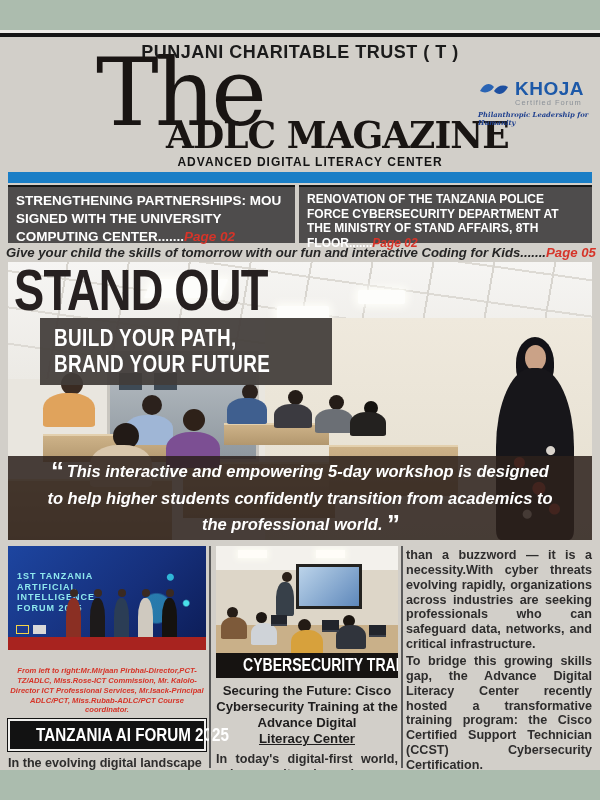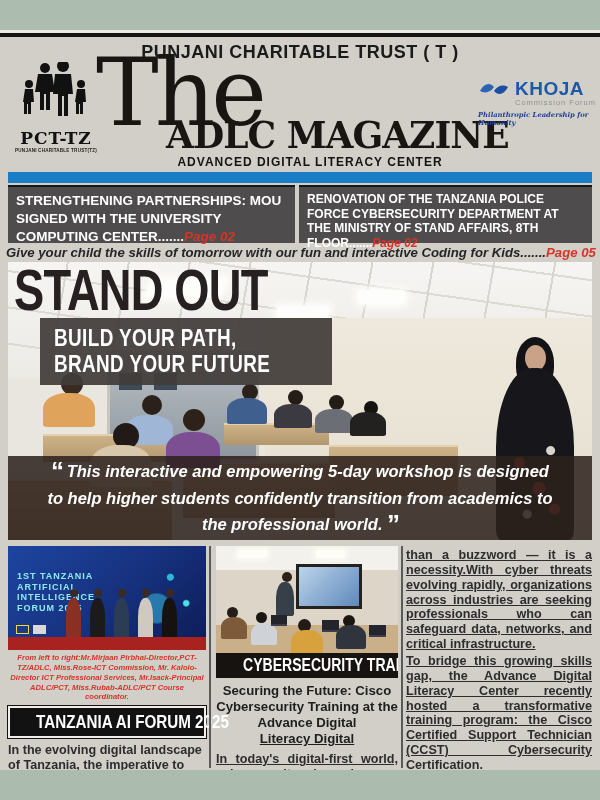--- a/index.html
+++ b/index.html
@@ -98,87 +98,71 @@
       radial-gradient(circle at 90% 55%, #49e0e8 0 2.5px, transparent 4px),
       radial-gradient(circle at 75% 60%, rgba(60,200,230,.5) 0 14px, transparent 16px),
       linear-gradient(135deg,#1d45a0 0%, #16307c 55%, #0c1c56 100%); }
   .aiphoto-txt { position:absolute; left:9px; top:5px; color:#8fe9ee; font-weight:bold; font-size:9px;
     line-height:1.18; letter-spacing:1px;margin-top:20px; }
   .carpet { position:absolute; left:0; bottom:0; width:100%; height:13px; background:#a8231f; }
   .flag { position:absolute; bottom:16px; width:13px; height:9px; }
   .ai-person { position:absolute; bottom:10px; width:15px; height:42px; border-radius:45% 45% 6% 6%; }
   .ai-person::before { content:""; position:absolute; left:3.5px; top:-9px; width:8px; height:8px; border-radius:50%; background:#3a2a22; }
 
-  .caption { margin-top:3px; color:#d63428; font-style:italic; font-weight:bold; font-size:7.6px;
+  .caption { margin-top:16px; color:#d63428; font-style:italic; font-weight:bold; font-size:7.6px;
     line-height:1.3; text-align:center; }
   .banner { background:#121212; color:#fff; font-weight:bold; text-align:center; margin-top:4px;
     padding:3px 2px; border:2px solid #efeeec; outline:1px solid #121212; }
   .banner span { display:inline-block; transform:scaleX(.8); white-space:nowrap; font-size:19px; letter-spacing:0; }
   .colbody { margin-top:5px; font-size:12.6px; font-weight:bold; color:#2e2d2d; line-height:1.18; }
 
   .cyphoto { position:relative; width:182px; height:132px; overflow:hidden;
     background:linear-gradient(180deg,#f3f1ec 0 18%, #ddd6c8 18% 60%, #c9b089 60% 100%); }
   .cy-screen { position:absolute; left:44%; top:14%; width:36%; height:34%;
     background:linear-gradient(135deg,#bcd4ea,#5e88bb); border:3px solid #23221f; }
   .cy-ceillight { position:absolute; background:#fffdf8; box-shadow:0 0 6px 2px rgba(255,255,245,.8); }
   .cy-banner { position:absolute; left:0; bottom:0; width:100%; background:#161311; color:#fff;
     text-align:center; padding:2px 0; }
   .cy-banner span { display:inline-block; transform:scaleX(.78); white-space:nowrap; font-weight:bold; font-size:18px; }
   .laptop { position:absolute; background:#22252c; border-bottom:2px solid #3a3f49; }
 
   .cy-head { text-align:center; font-weight:bold; font-size:13.2px; color:#1f1e1e; line-height:1.22; margin-top:5px; }
   .cy-head-u { text-decoration:underline; }
-  .just { text-align:justify;text-decoration:underline; }
+  .just { text-align:justify; }
 
   .footer { position:absolute; left:0; top:770px; width:600px; height:30px; background:#abbcae; }
 
   
   .fam { display:inline-block; }
 </style>
 </head>
 <body>
 
 <div id="page">
 
   <div class="topbar"></div>
   <div class="rule-light"></div>
   <div class="rule-dark"></div>
 
   <div class="trust-title">PUNJANI CHARITABLE TRUST ( T )</div>
 
-  <div class="pct-logo">
-    <svg class="fam" width="70" height="62" viewBox="0 0 70 62">
-      <g fill="#111">
-        <circle cx="24" cy="6" r="5"></circle>
-          <path d="M17 12 L31 12 L34 30 L29 30 L29 48 L25 48 L25 32 L23 32 L23 48 L19 48 L19 30 L14 30 Z"></path>
-        <circle cx="42" cy="4" r="6"></circle>
-          <path d="M34 12 L50 12 L52 32 L47 32 L47 54 L43 54 L43 34 L41 34 L41 54 L37 54 L37 32 L32 32 Z"></path>
-        <circle cx="8" cy="22" r="4"></circle>
-          <path d="M4 27 L12 27 L13 40 L10 40 L10 52 L7 52 L7 42 L6 42 L6 52 L3 52 L3 40 L2 40 Z"></path>
-        <circle cx="60" cy="22" r="4"></circle>
-          <path d="M56 27 L64 27 L65 40 L62 40 L62 52 L59 52 L59 42 L58 42 L58 52 L55 52 L55 40 L54 40 Z"></path>
-      </g>
-    </svg>
-    <div class="pct-abbr">PCT-TZ</div>
-    <div class="pct-full">PUNJANI CHARITABLE TRUST(TZ)</div>
-  </div>
 
   <div class="mag-the">The</div>
   <div class="mag-name">ADLC MAGAZINE</div>
   <div class="mag-sub">ADVANCED DIGITAL LITERACY CENTER</div>
 
   <div class="khoja">
     <div class="khoja-row">
       <svg width="32" height="20" viewBox="0 0 32 20">
         <path d="M2 12 C6 4 12 3 16 8 C13 13 7 15 2 12 Z" fill="#2a64b4"></path>
         <path d="M30 8 C26 16 20 17 16 12 C19 7 25 5 30 8 Z" fill="#1d4fa0"></path>
       </svg>
       <span class="khoja-name">KHOJA</span>
     </div>
-    <div class="khoja-line">Commission Forum</div>
+    <div class="khoja-line">Certified Forum</div>
     <div class="khoja-tag">Philanthropic Leadership for Humanity</div>
   </div>
 
   <div class="bluebar"></div>
 
   <div class="hbox hbox1">
     <span>STRENGTHENING PARTNERSHIPS: MOU SIGNED WITH THE UNIVERSITY COMPUTING CENTER.......</span><span class="pageref">Page 02</span>
   </div>
   <div class="hbox hbox2">
     <span>RENOVATION OF THE TANZANIA POLICE FORCE CYBERSECURITY DEPARTMENT AT THE MINISTRY OF STAND AFFAIRS, 8TH FLOOR.......</span><span class="pageref">Page 02</span>
@@ -286,21 +270,21 @@
       <div class="torso" style="left:66%; top:60%; width:30px; height:24px; background:#30343c;"></div>
       <div class="laptop" style="left:30%; top:52%; width:16px; height:11px;"></div>
       <div class="laptop" style="left:58%; top:56%; width:17px; height:12px;"></div>
       <div class="laptop" style="left:84%; top:60%; width:17px; height:12px;"></div>
       <div class="cy-banner">
         <span>CYBERSECURITY TRAINING</span>
       </div>
     </div>
     <div class="cy-head">
       <span>Securing the Future: Cisco Cybersecurity Training at the Advance Digital</span><br>
-      <span class="cy-head-u">Literacy Digital</span>
+      <span class="cy-head-u">Literacy Center</span>
     </div>
     <div class="colbody just">In today's digital-first world, cybersecurity has become more,</div>
   </div>
 
   <div class="vdiv vdiv2"></div>
 
   <div class="col col3">
     <div class="colbody just" style="margin-top:2px;">than a buzzword — it is a necessity.With cyber threats evolving rapidly, organizations across industries are seeking professionals who can safeguard data, networks, and critical infrastructure.</div>
     <div class="colbody just" style="margin-top:2px;">To bridge this growing skills gap, the Advance Digital Literacy Center recently hosted a transformative training program: the Cisco Certified Support Technician (CCST) Cybersecurity Certification.</div>
     <div class="colbody just" style="margin-top:0;">

